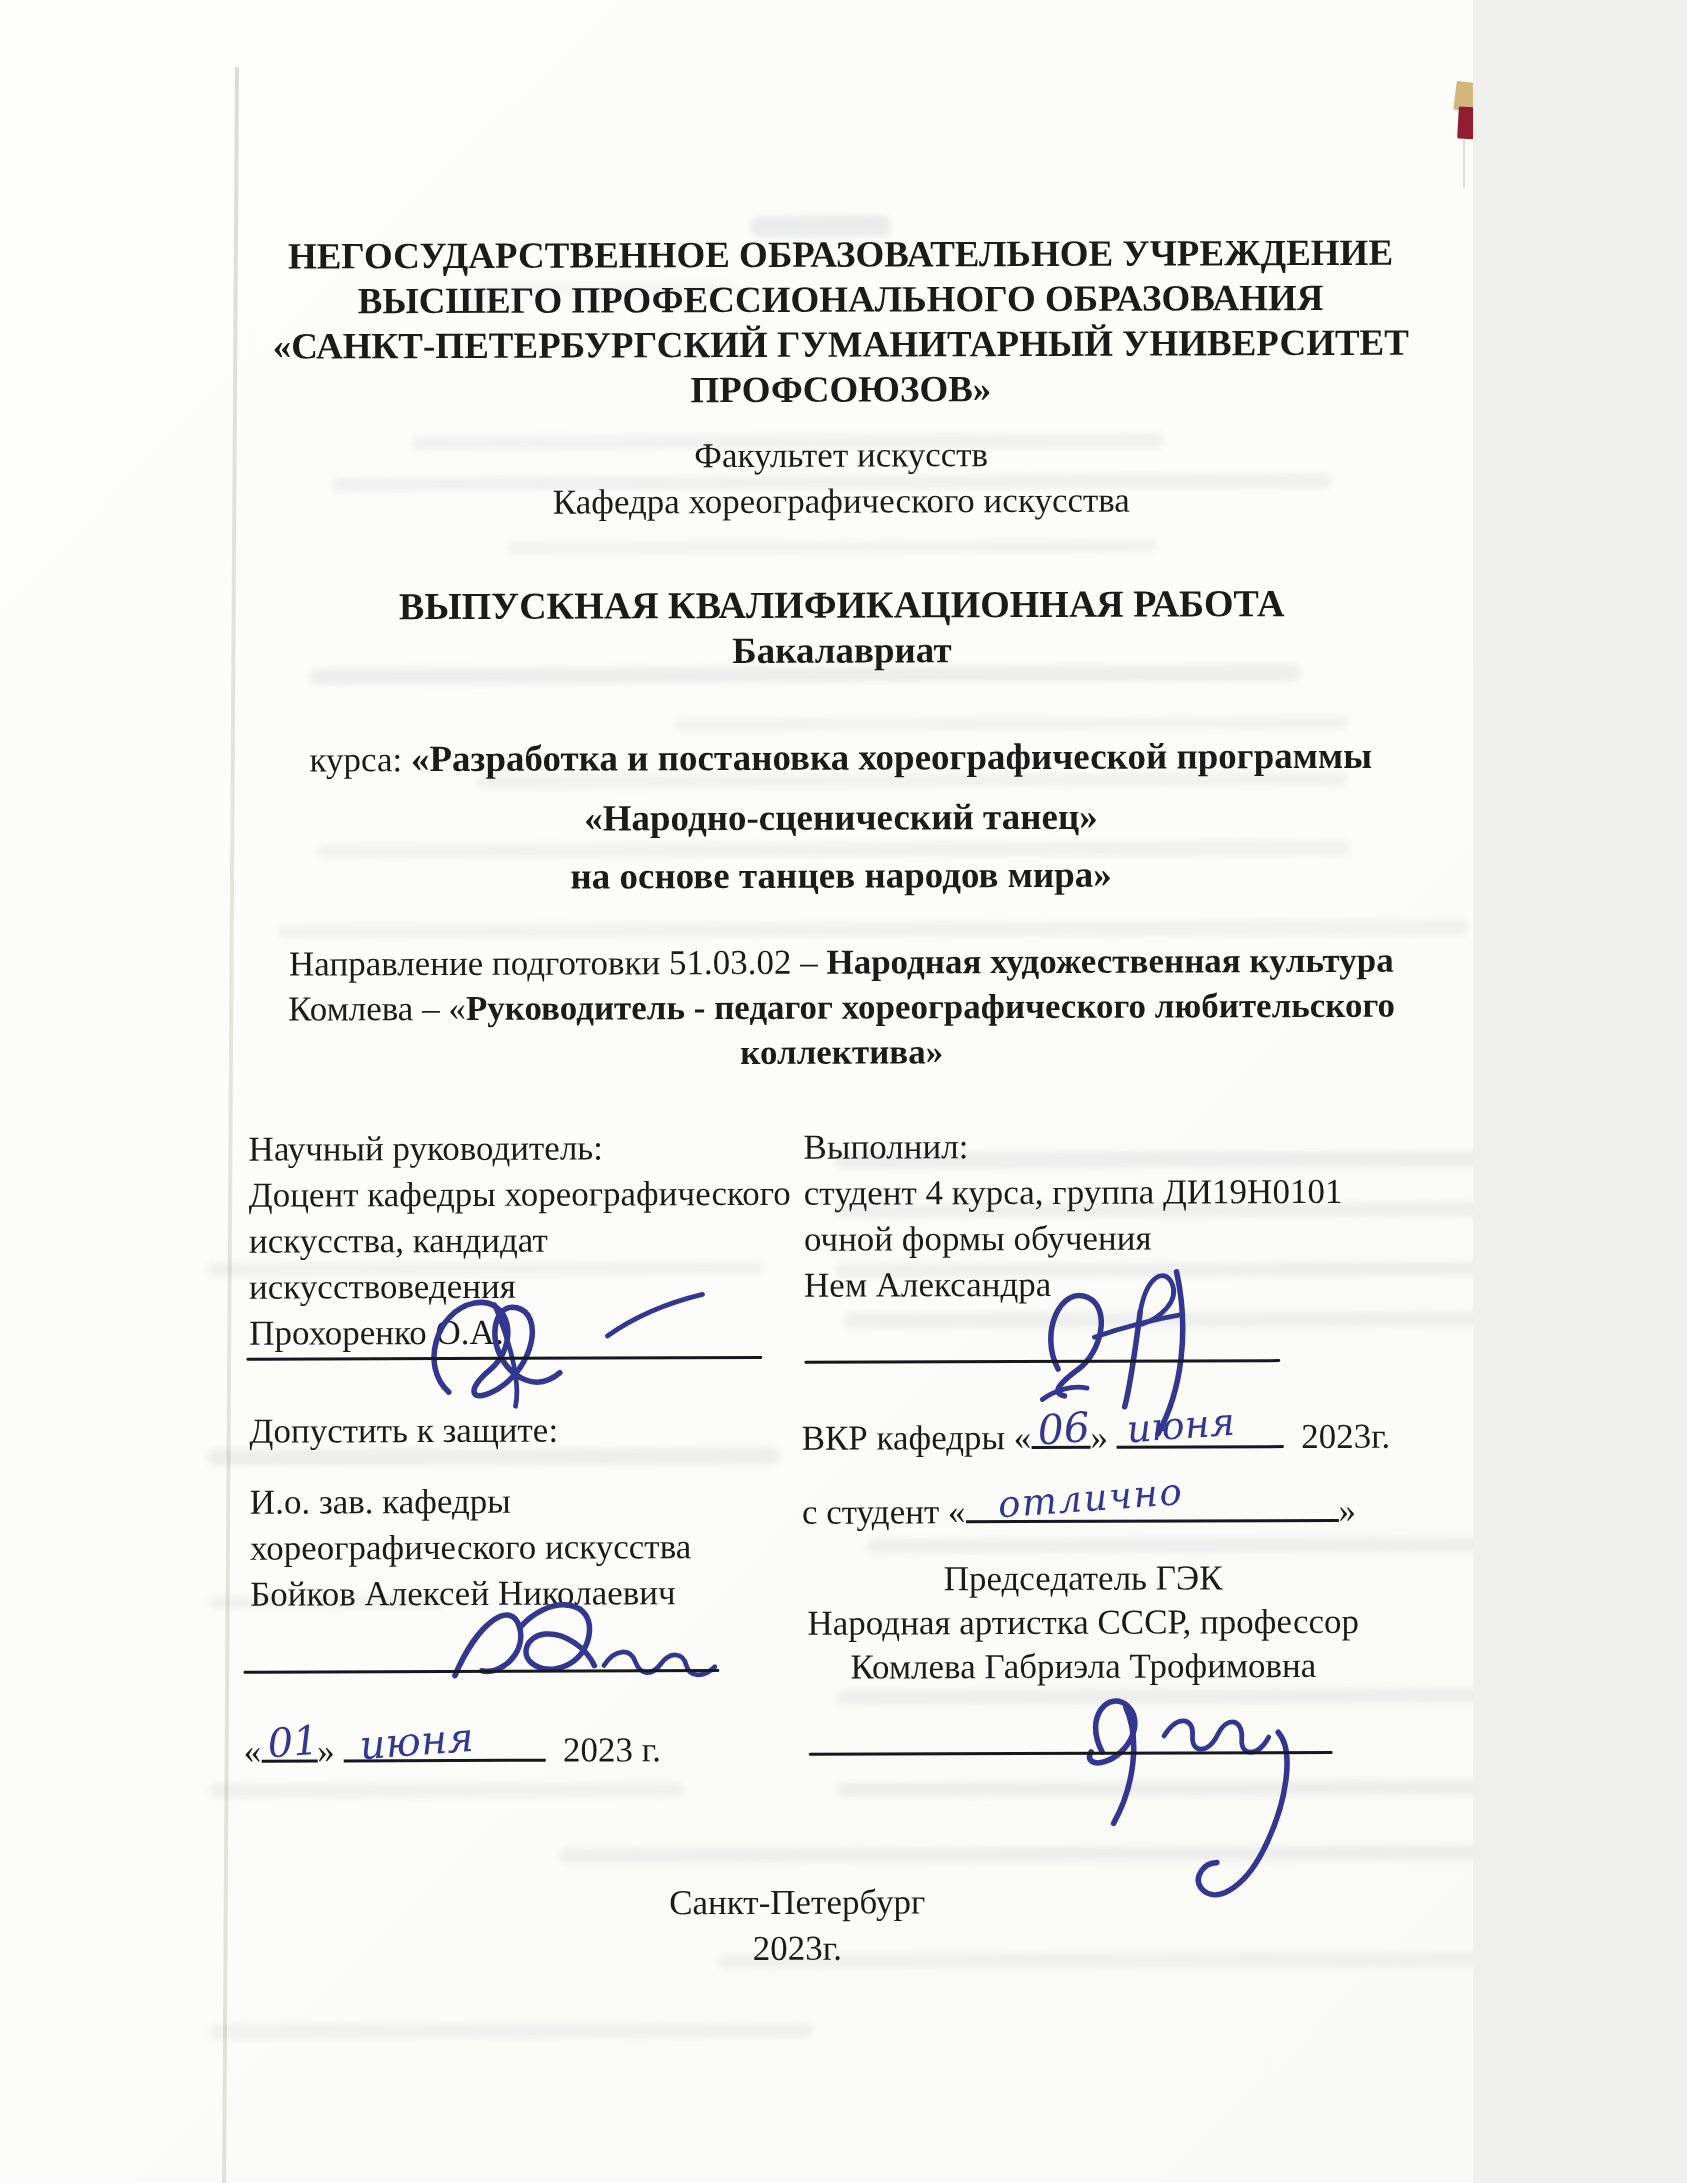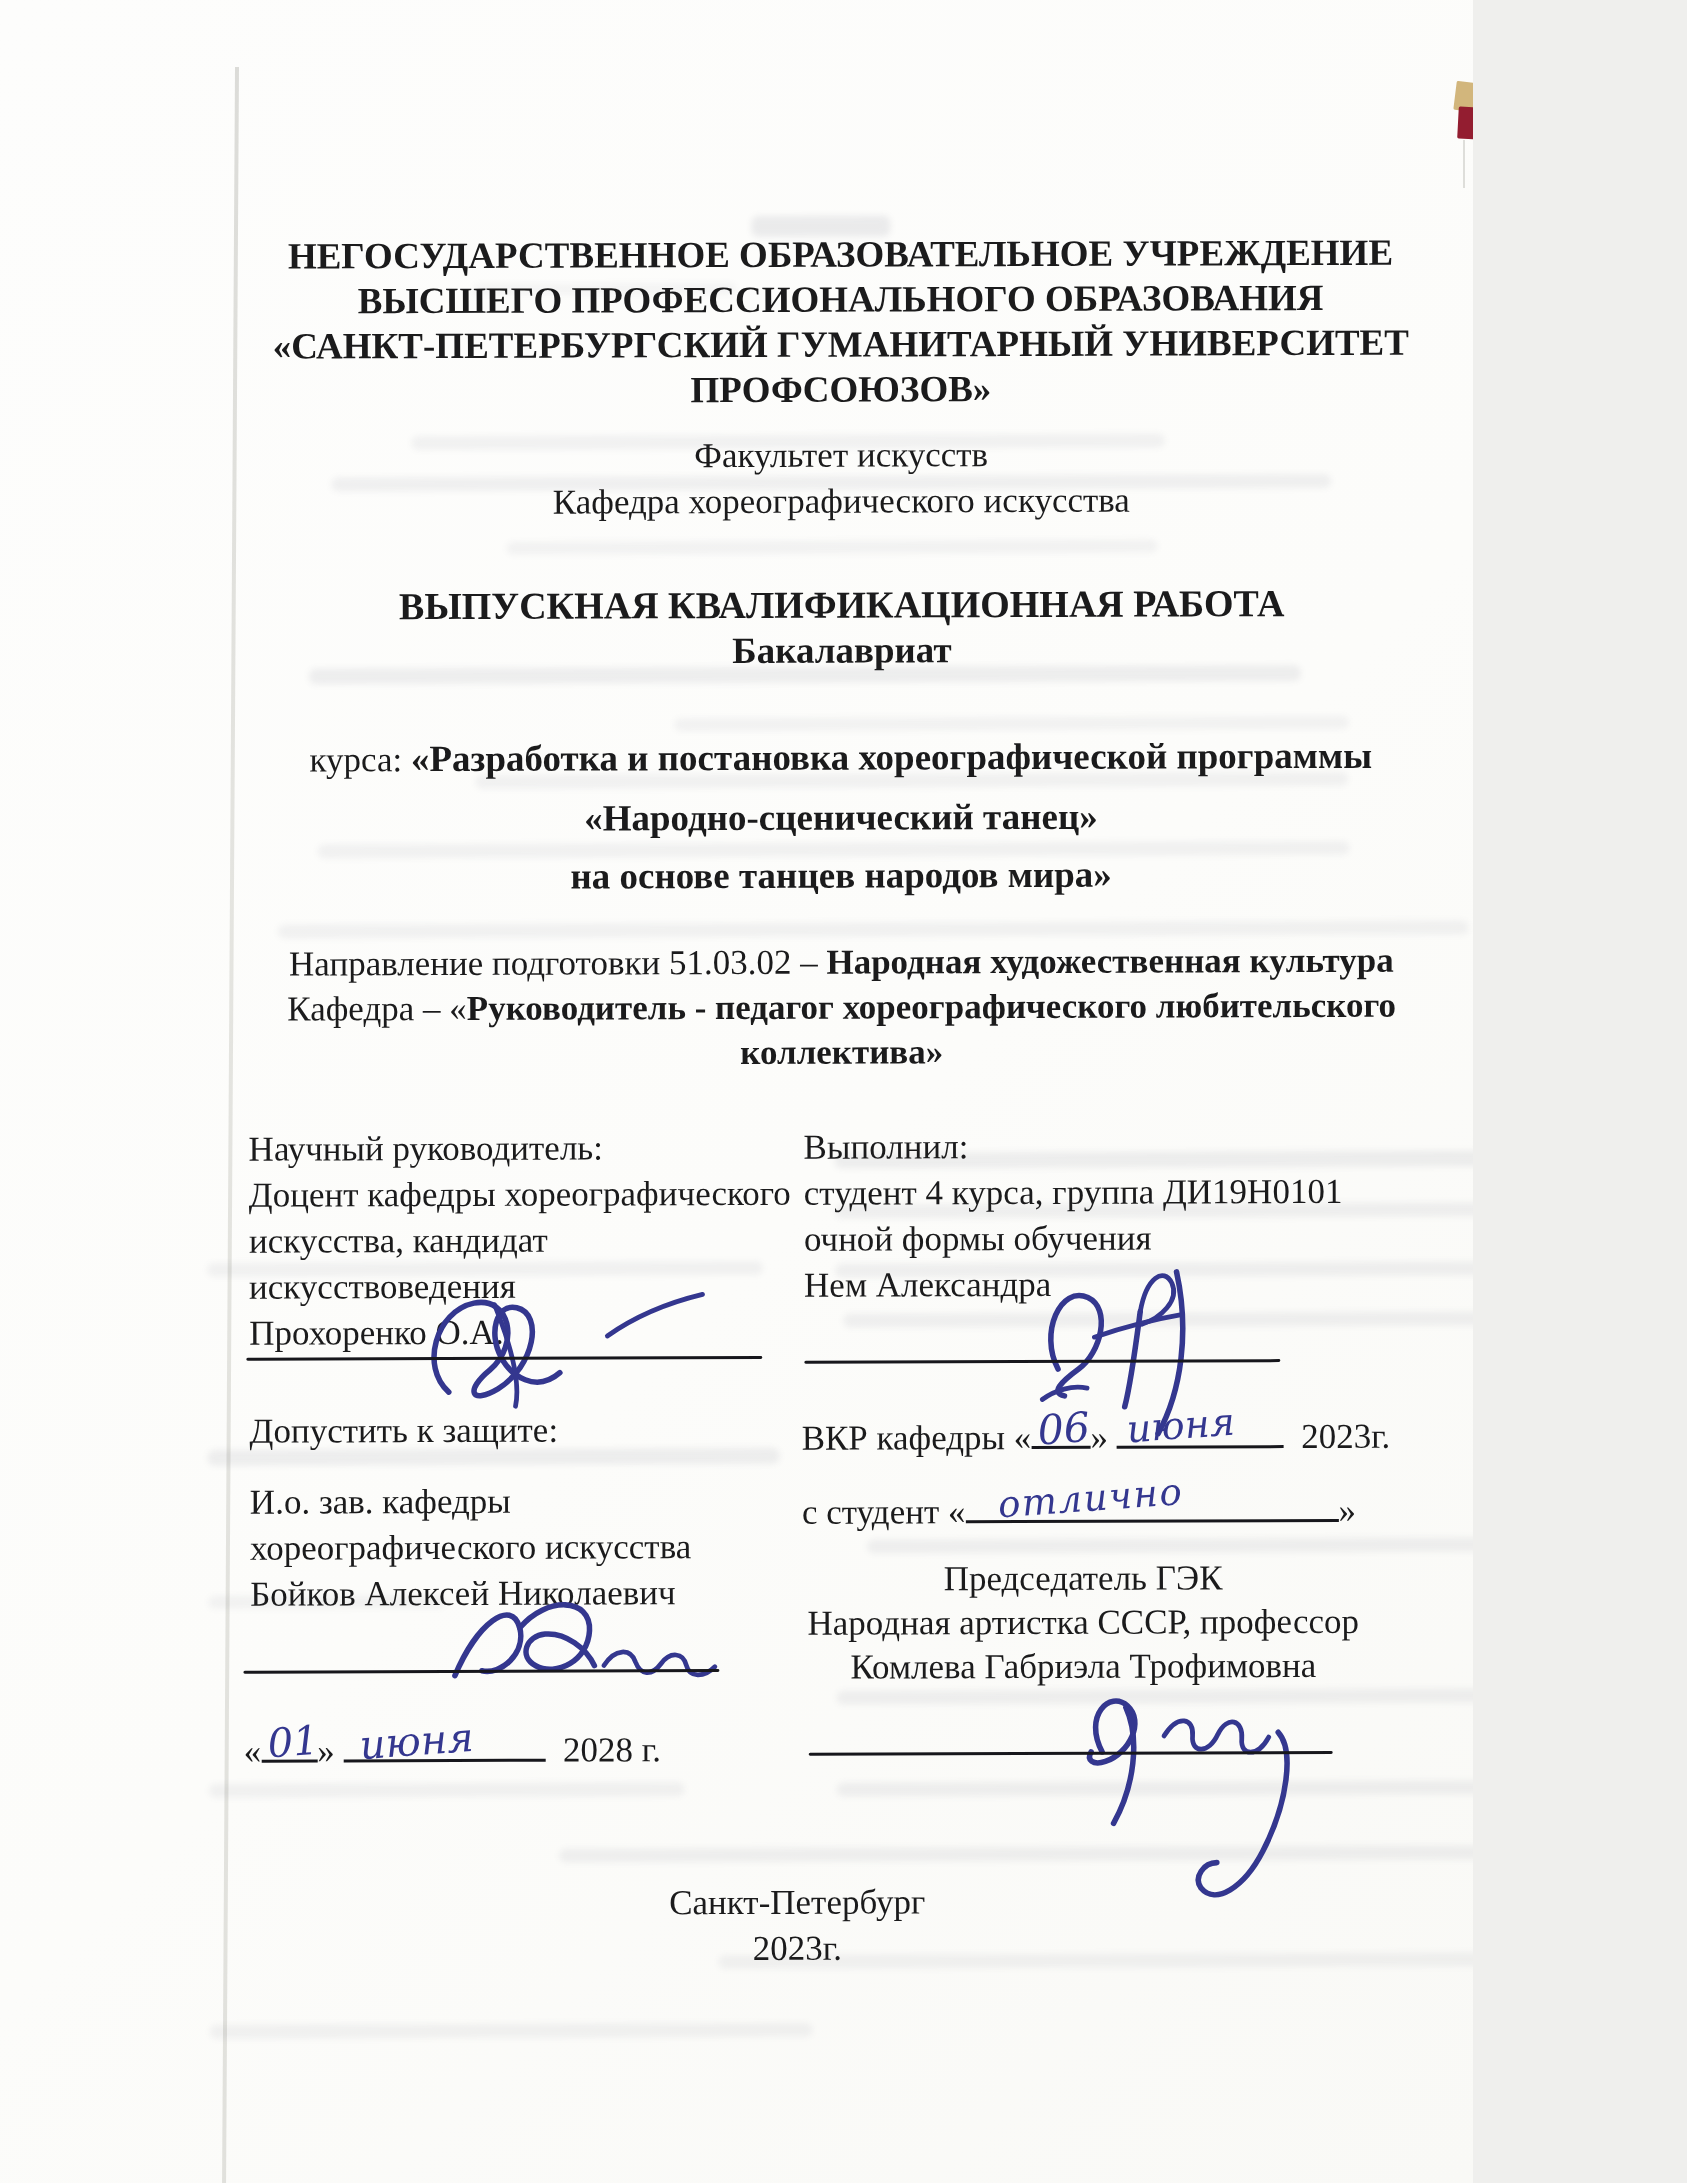--- a/index.html
+++ b/index.html
@@ -92,21 +92,21 @@
     </div>
 
     <div class="abs ctr" style="left:127px;top:735px;width:1429px;">
       <div class="t46" style="margin-bottom:13.5px;"><span style="font-size:35px;">курса: </span><span class="b">«Разработка и постановка хореографической программы</span></div>
       <div class="t46 b" style="margin-bottom:13.5px;">«Народно-сценический танец»</div>
       <div class="t46 b">на основе танцев народов мира»</div>
     </div>
 
     <div class="abs ctr t44" style="left:127px;top:940px;width:1429px;line-height:45px;">
       <div><span>Направление подготовки 51.03.02 – </span><span class="b">Народная художественная культура</span></div>
-      <div><span>Кафедра – «</span><span class="b">Руководитель - педагог хореографического любительского</span></div>
+      <div><span>Комлева – «</span><span class="b">Руководитель - педагог хореографического любительского</span></div>
       <div class="b">коллектива»</div>
     </div>
 
     <div class="abs t44" style="left:248px;top:1125px;width:556px;">
       <div>Научный руководитель:</div>
       <div>Доцент кафедры хореографического</div>
       <div>искусства, кандидат</div>
       <div>искусствоведения</div>
       <div>Прохоренко О.А.</div>
     </div>
@@ -157,21 +157,21 @@
     </div>
 
     <svg class="sig" style="left:433px;top:1589px;" width="318" height="107" viewBox="0 0 400 135">
       <path d="M24,108 C52,42 96,10 106,48 C114,80 82,108 58,102" stroke-width="7"></path>
       <path d="M106,48 C140,8 196,10 194,52 C192,90 152,110 126,96 C104,84 114,58 138,56 C164,54 190,74 200,96" stroke-width="7"></path>
       <path d="M212,96 C226,74 246,74 252,92 C258,108 272,110 284,94 C296,78 312,80 316,96 C320,112 338,112 352,98" stroke-width="6"></path>
     </svg>
     <div class="line" style="left:241px;top:1669px;width:476px;"></div>
 
     <div class="abs t44 row" style="left:241px;top:1718px;">
-      <span>«</span><span class="blank" style="width:56px;height:40px;"><span class="hw" style="left:6.4px;bottom:-4.8px;font-size:40px;">01</span></span><span>»</span>&nbsp;<span class="blank" style="width:202px;height:40px;"><span class="hw" style="left:16px;bottom:-4.8px;font-size:40px;">июня</span></span>&nbsp;&nbsp;<span>2028 г.</span>
+      <span>«</span><span class="blank" style="width:56px;height:40px;"><span class="hw" style="left:6.4px;bottom:-4.8px;font-size:40px;">01</span></span><span>»</span>&nbsp;<span class="blank" style="width:202px;height:40px;"><span class="hw" style="left:16px;bottom:-4.8px;font-size:40px;">июня</span></span>&nbsp;&nbsp;<span>2023 г.</span>
     </div>
 
     <svg class="sig" style="left:1044px;top:1685px;" width="349" height="238" viewBox="0 0 440 300">
       <path d="M70,86 C46,40 80,8 102,28 C124,48 104,88 74,98 C58,103 50,96 56,86" stroke-width="7"></path>
       <path d="M100,30 C118,70 110,130 84,176" stroke-width="7"></path>
       <path d="M148,66 C166,38 186,44 184,66 C182,88 204,90 216,64 C228,40 248,46 246,70 C244,92 266,94 280,68" stroke-width="6"></path>
       <path d="M292,62 C312,84 304,150 272,212 C248,258 212,280 194,258 C184,244 198,226 214,226" stroke-width="7"></path>
     </svg>
     <div class="line" style="left:806px;top:1753px;width:524px;"></div>
 

